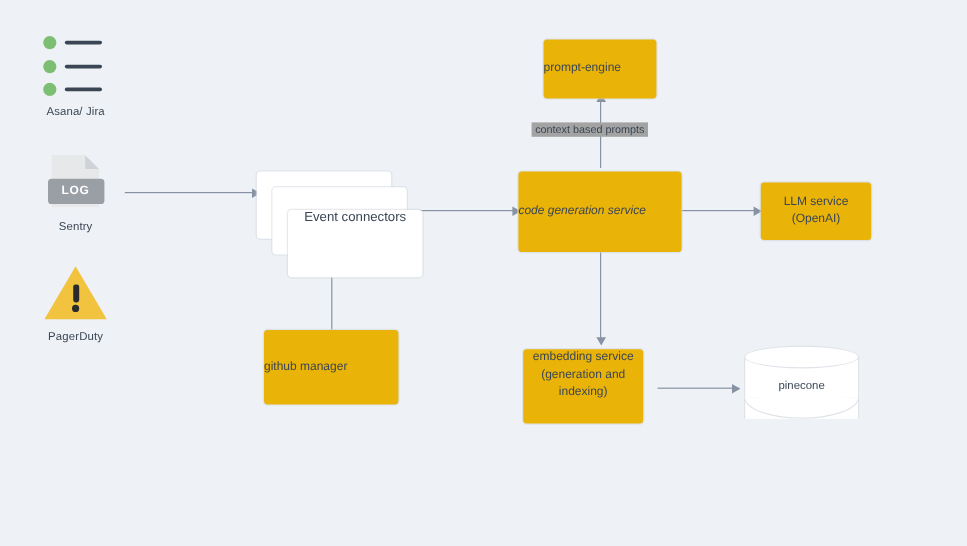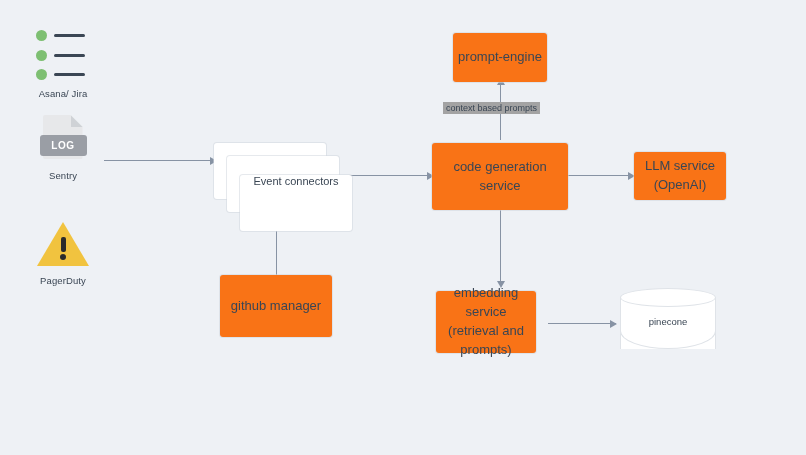--- a/index.html
+++ b/index.html
@@ -135,27 +135,27 @@
     border-radius: 50%;
     background: #2b2b2b;
   }
 
   
   .gh-icon { width: 50px; height: 50px; display:block; }
 
   
   .node {
     position: absolute;
-    background: #f97316;
+    background: #eab308;
     border-radius: 3px;
     display: flex;
     align-items: center;
-    justify-content: center;
+    justify-content: flex-start;
     text-align: center;
-    font-size: 13px;
+    font-size: 10px;
     color: #3a4654;
     line-height: 1.45;
     box-shadow: 0 0 0 1px rgba(210,215,222,.55);
   }
 
   
   .stack {
     position: absolute;
   }
   .stack .card {
@@ -268,21 +268,21 @@
           <div class="asana-bar"></div>
         </div>
       <div class="asana-row">
           <div class="asana-dot"></div>
           <div class="asana-bar"></div>
         </div>
     </div>
     <div class="source-label">Asana/ Jira</div>
   </div>
 
-  <div class="source-item" style="left:8px; top:115px;">
+  <div class="source-item" style="left:8px; top:129px;">
     <div class="log-icon">
       <div class="log-page"></div>
       <div class="log-fold"></div>
       <div class="log-band">
           <span>LOG</span>
         </div>
     </div>
     <div class="source-label">Sentry</div>
   </div>
 
@@ -323,35 +323,35 @@
   </div>
 
   <div class="stack" style="left:214px; top:143px;">
     <div class="card card-back"></div>
     <div class="card card-mid"></div>
     <div class="card card-front">
       <span>Event connectors</span>
     </div>
   </div>
 
-  <div class="node" style="left:432px; top:143px; width:136px; height:67px;">
+  <div class="node" style="left:432px; top:143px; width:136px; height:67px;font-style:italic;">
     <span>code generation service</span>
   </div>
 
   <div class="node" style="left:634px; top:152px; width:92px; height:48px;">
     <span>LLM service (OpenAI)</span>
   </div>
 
   <div class="node" style="left:220px; top:275px; width:112px; height:62px;">
     <span>github manager</span>
   </div>
 
   <div class="node" style="left:436px; top:291px; width:100px; height:62px; flex-direction:column;">
     <span>embedding service</span>
-    <span>(retrieval and prompts)</span>
+    <span>(generation and indexing)</span>
   </div>
 
   <div class="cylinder" style="left:620px; top:288px;">
     <div class="cyl-body"></div>
     <div class="cyl-bottom"></div>
     <div class="cyl-top"></div>
     <div class="cyl-label">pinecone</div>
   </div>
 
 </div>

